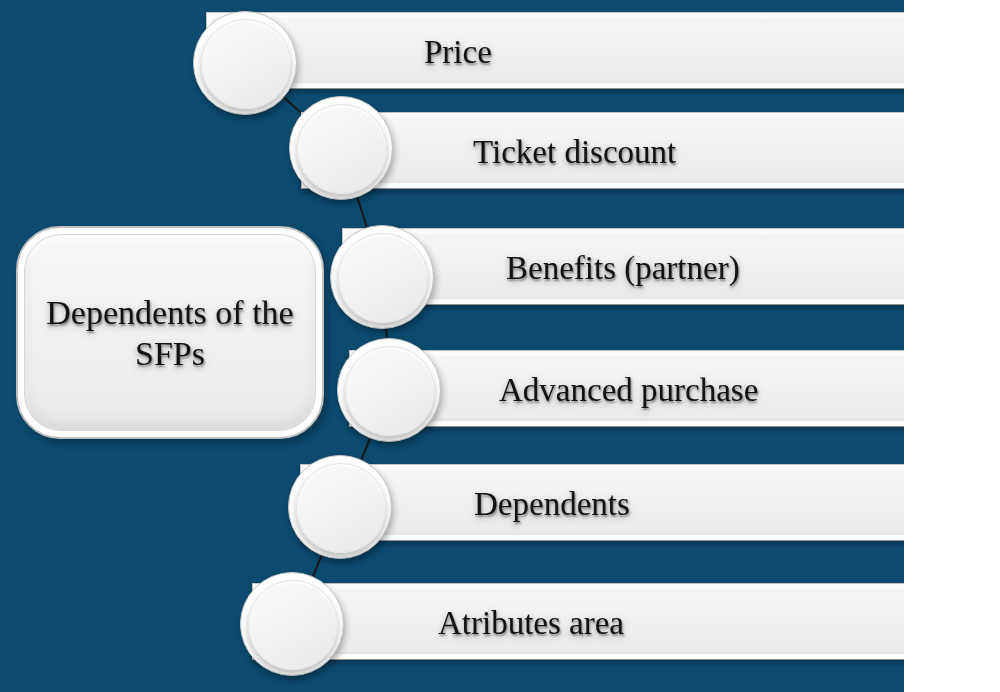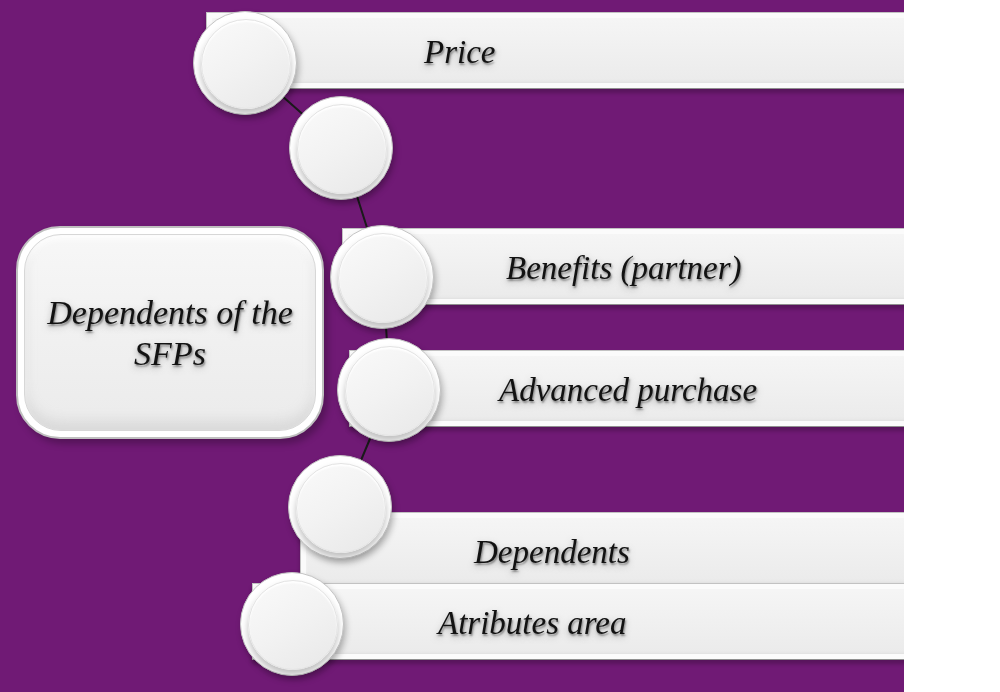--- a/index.html
+++ b/index.html
@@ -3,23 +3,22 @@
 <meta charset="utf-8">
 <style>
   * { margin: 0; padding: 0; box-sizing: border-box; }
   html, body { background: #ffffff; }
   body { font-family: "Liberation Serif", "DejaVu Serif", serif; }
 
   .canvas {
     position: relative;
     width: 904px;
     height: 692px;
-    background: #701a75;
+    background: #0c4a6e;
     overflow: hidden;
-    font-style: italic;
   }
 
   
   .connectors {
     position: absolute;
     left: 0; top: 0;
   }
 
   
   .bar {
@@ -32,21 +31,21 @@
     box-shadow:
       inset 0 0 0 5px #fbfbfb,
       inset 0 -9px 5px -5px #d0d0d0,
       inset 9px 0 5px -6px #ffffff,
       0 4px 4px rgba(0,0,0,0.22);
   }
   .bar1 { left: 206px; top: 12px;  width: 777px; }
   .bar2 { left: 301px; top: 112px; width: 682px; }
   .bar3 { left: 342px; top: 228px; width: 641px; }
   .bar4 { left: 349px; top: 350px; width: 634px; }
-  .bar5 { left: 300px; top: 464px; width: 683px; margin-top: 48px; }
+  .bar5 { left: 300px; top: 464px; width: 683px; }
   .bar6 { left: 252px; top: 583px; width: 731px; }
 
   .bar-label {
     position: absolute;
     top: 0;
     height: 77px;
     line-height: 79px;
     white-space: nowrap;
     font-size: 33px;
     color: #121212;
@@ -121,20 +120,23 @@
 
 <div class="canvas">
 
   <svg class="connectors" width="1000" height="692" viewBox="0 0 1000 692">
     <polyline points="246,64 342,149 383,278 390,391 341,508 293,625" fill="none" stroke="#1a1a1a" stroke-width="2"></polyline>
   </svg>
 
   <div class="bar bar1">
     <span class="bar-label">Price</span>
   </div>
+  <div class="bar bar2">
+    <span class="bar-label">Ticket discount</span>
+  </div>
   <div class="bar bar3">
     <span class="bar-label">Benefits (partner)</span>
   </div>
   <div class="bar bar4">
     <span class="bar-label">Advanced purchase</span>
   </div>
   <div class="bar bar5">
     <span class="bar-label">Dependents</span>
   </div>
   <div class="bar bar6">

